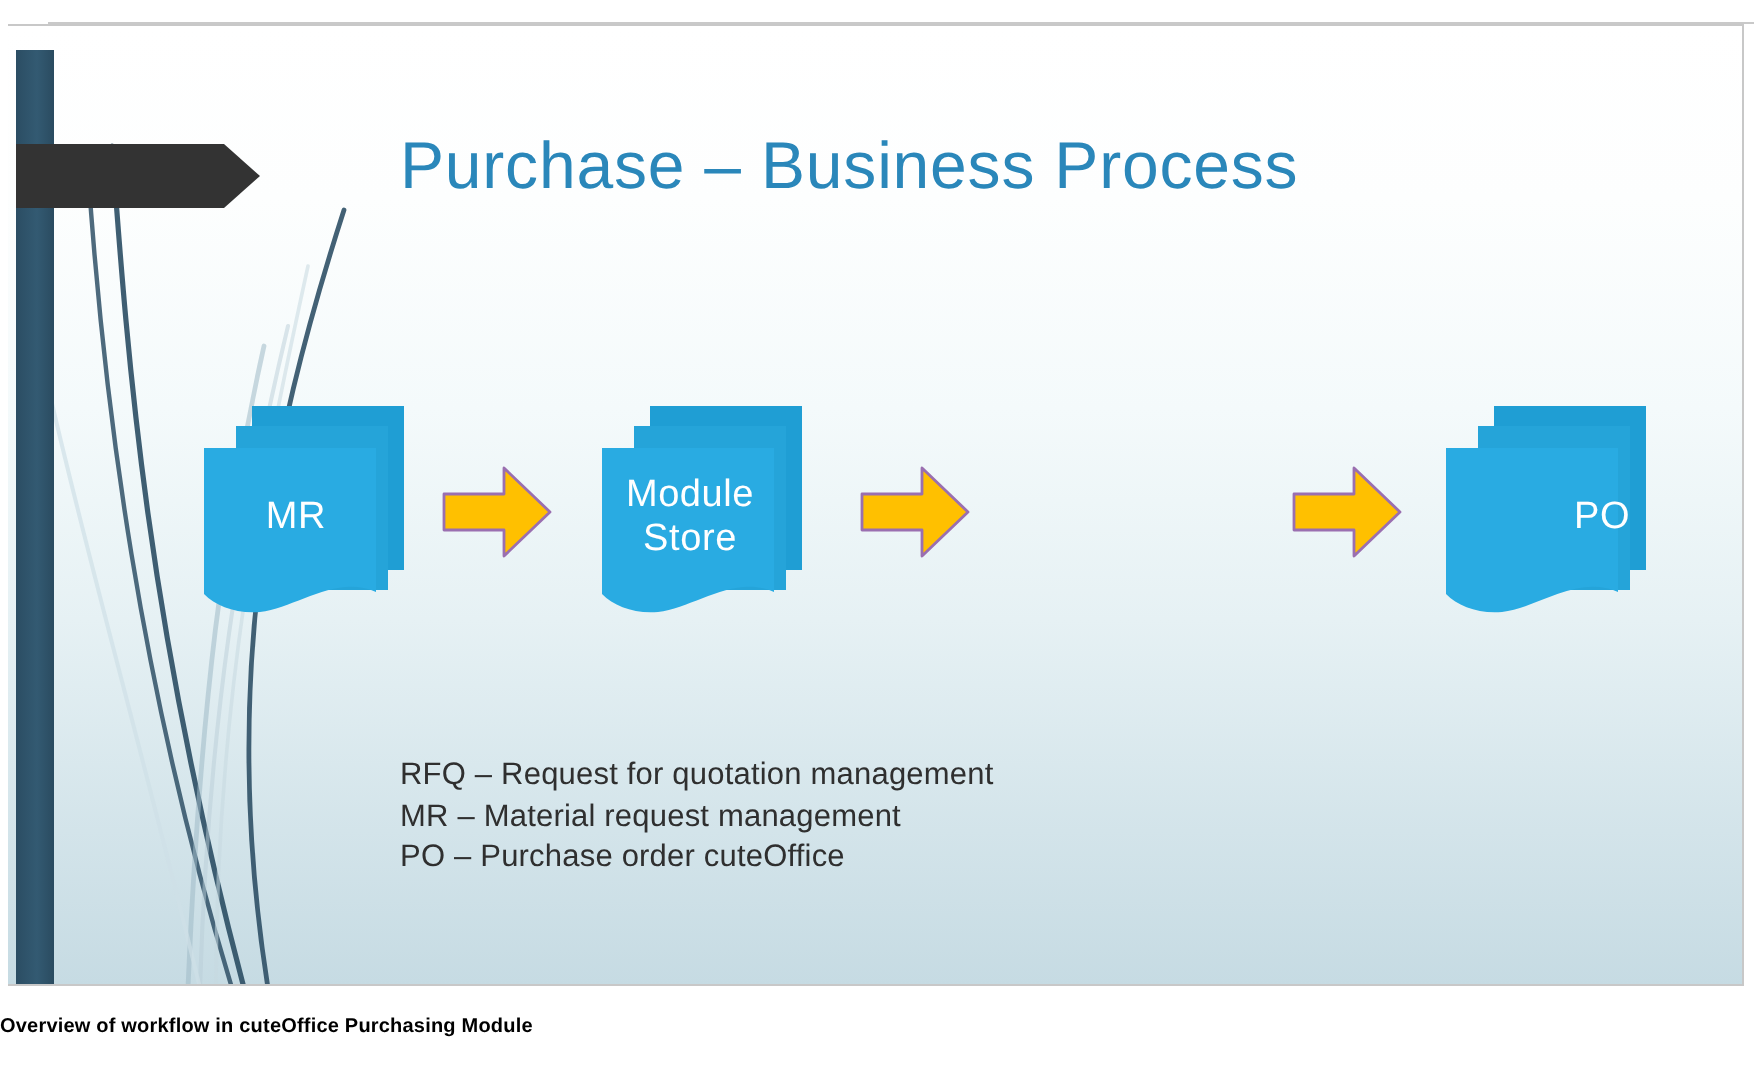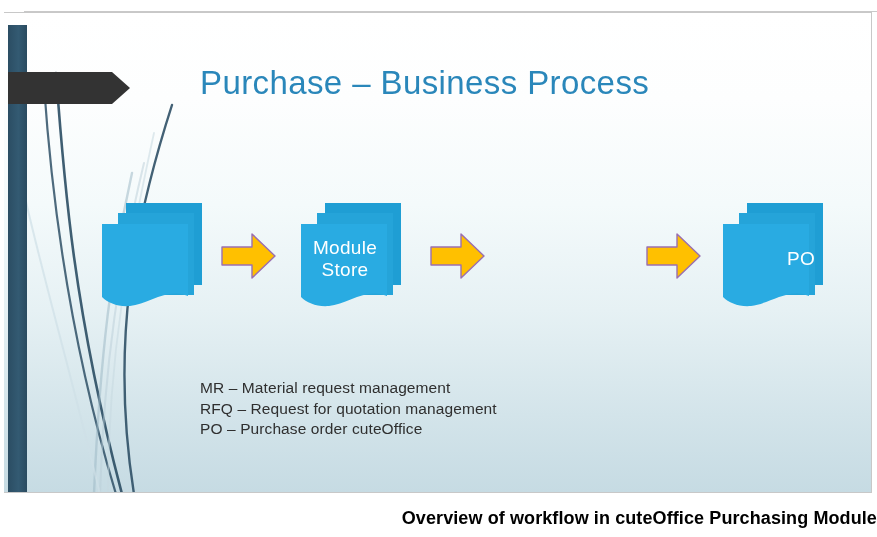--- a/index.html
+++ b/index.html
@@ -145,22 +145,22 @@
     letter-spacing: .1px;
   }
   #legend div { white-space: nowrap; }
 
   
   #caption {
     position: absolute;
     left: 0;
     top: 508px;
     width: 877px;
-    text-align: right;
-    font-size: 18px;
+    text-align: left;
+    font-size: 10px;
     font-weight: bold;
     color: #000000;
     letter-spacing: .1px;
   }
 </style>
 </head>
 <body>
 
 <div id="page">
 
@@ -189,20 +189,21 @@
     <div id="title">Purchase – Business Process</div>
 
     <div id="process-row">
 
       <div class="doc-stack" style="left:92px; top:0;">
         <svg width="108" height="115" viewBox="0 0 108 115">
           <path d="M30 10 H106 V92 H30 Z" fill="#1f9ed4"></path>
           <path d="M22 20 H98 V102 H22 Z" fill="#25a4d9"></path>
           <path d="M6 31 H92 V103 C72 94, 52 111, 34 113 C22 114, 12 110, 6 104 Z" fill="#29abe2"></path>
         </svg>
+        <div class="doc-label" style="left:6px; top:55px;">MR</div>
       </div>
 
       <div class="arrow" style="left:216px;">
         <svg width="57" height="50" viewBox="0 0 57 50">
           <polygon points="2,16 32,16 32,3 55,25 32,47 32,34 2,34" fill="#ffc000" stroke="#9a6fb0" stroke-width="1.4" stroke-linejoin="round"></polygon>
         </svg>
       </div>
 
       <div class="doc-stack" style="left:291px; top:0;">
         <svg width="108" height="115" viewBox="0 0 108 115">
@@ -232,22 +233,22 @@
           <path d="M30 10 H106 V92 H30 Z" fill="#1f9ed4"></path>
           <path d="M22 20 H98 V102 H22 Z" fill="#25a4d9"></path>
           <path d="M6 31 H92 V103 C72 94, 52 111, 34 113 C22 114, 12 110, 6 104 Z" fill="#29abe2"></path>
         </svg>
         <div class="doc-label" style="left:6px; top:55px;margin-left:32px;">PO</div>
       </div>
 
     </div>
 
     <div id="legend">
+      <div>RFQ – Request for quotation management</div>
       <div>MR – Material request management</div>
-      <div>RFQ – Request for quotation management</div>
       <div>PO – Purchase order cuteOffice</div>
     </div>
 
   </div>
 
   <div id="caption">Overview of workflow in cuteOffice Purchasing Module</div>
 
 </div>
 
 </body></html>

